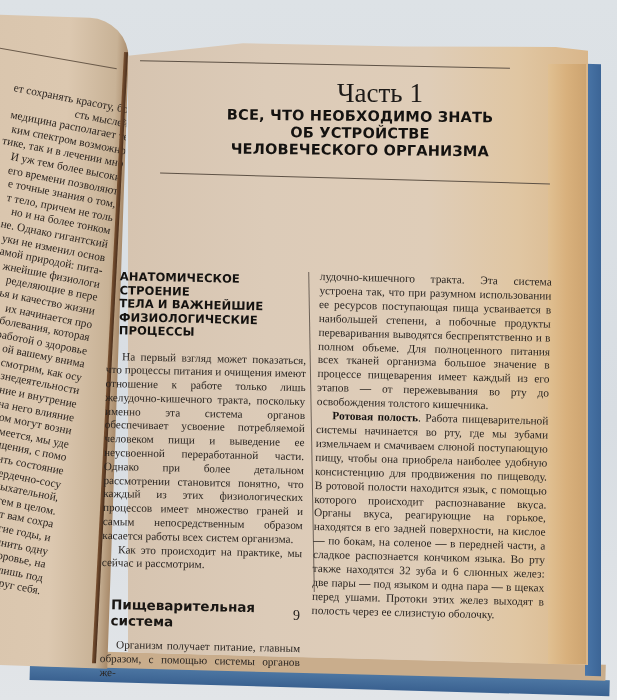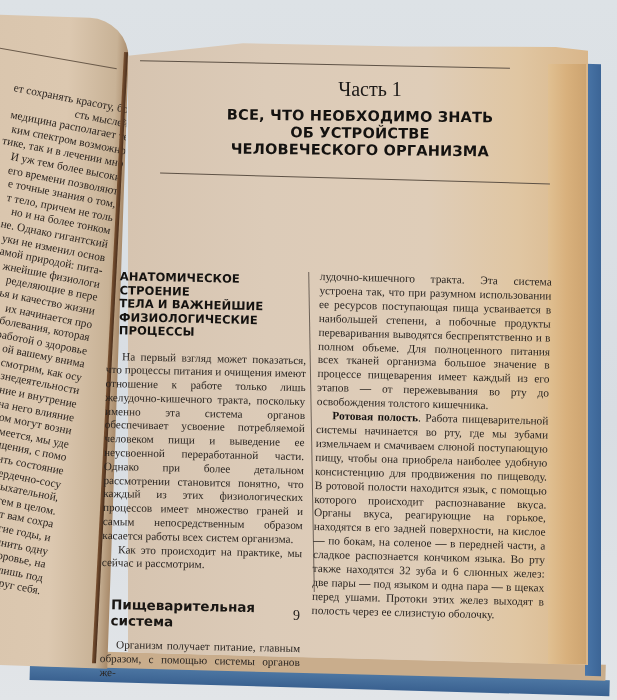--- a/index.html
+++ b/index.html
@@ -51,22 +51,22 @@
       clip-path: polygon(0 3%, 25% 1%, 60% 1.5%, 93% 1.6%, 100% 2.2%, 100% 100%, 0 98%);
     }
     .page-edge {
       position:absolute; left:548px; top:64px; width:38px; height:600px;
       background: linear-gradient(90deg,#e0c092,#d8b07c 50%,#cda470);
     }
     .rule {
       position:absolute; height:1px; background:#5e5246;
     }
     .part-label {
-      position:absolute; left:270px; top:78px; width:200px; text-align:center;
-      font-size:20px; color:#1d1a18;
+      position:absolute; left:280px; top:78px; width:200px; text-align:center;
+      font-size:27px; color:#1d1a18;
     }
     .part-title {
       position:absolute; left:170px; top:108px; width:380px; text-align:center;
       font-family:"DejaVu Sans", "Liberation Sans", sans-serif; font-weight:bold;
       font-size:14.5px; line-height:17px; color:#141210; letter-spacing:0.2px;
       transform: rotate(0.6deg);
     }
     .col-divider {
       position:absolute; left:311px; top:272px; width:1px; height:320px; background:#6d6258;
       transform: rotate(-1deg);

